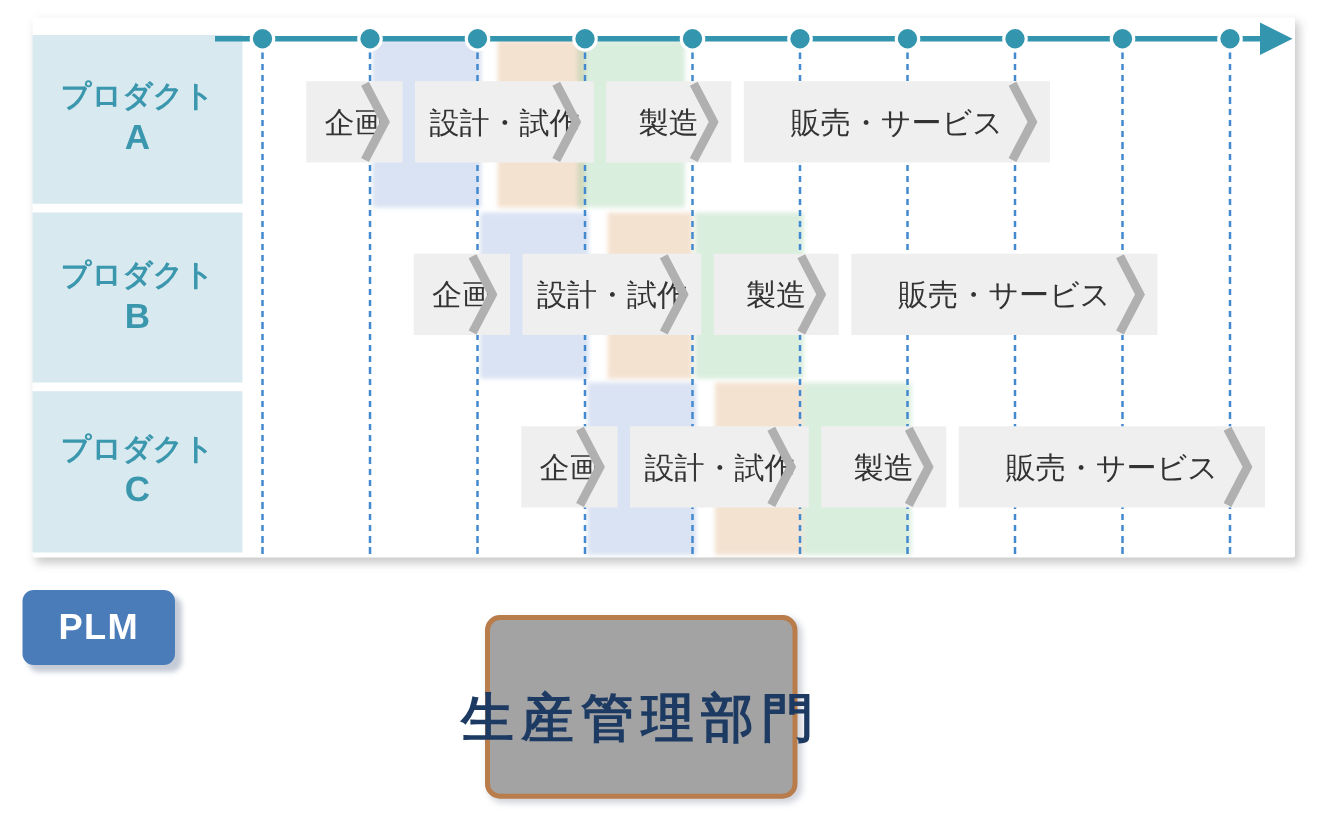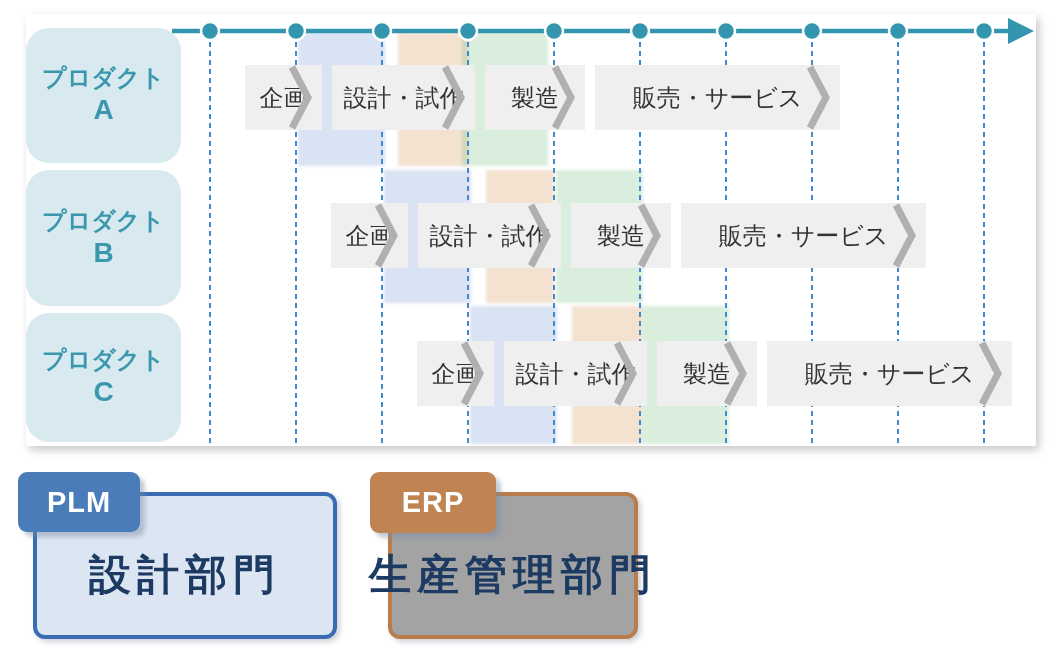--- a/index.html
+++ b/index.html
@@ -19,25 +19,24 @@
     position:absolute; z-index:2; width:2px;
     background:repeating-linear-gradient(to bottom,#4289cf 0 5px, transparent 5px 9px);
   }
   .stage{
     position:absolute; z-index:3; background:#efefef;
     display:flex; align-items:center; justify-content:center;
     font-size:24px; color:#333333; white-space:nowrap;margin-left:32px;
   }
   .sep{position:absolute; z-index:3; width:24px;}
   .plabel{
-    position:absolute; z-index:4; left:0; width:155px;
+    position:absolute; z-index:4; left:0; width:168px;
     background:#d8e9ef; color:#3b97ad; font-weight:bold;
     display:flex; flex-direction:column; align-items:center; justify-content:center;
     line-height:1.2;
-    border-radius:23px;
   }
   .pl1{font-size:24px;}
   .pl2{font-size:28px;}
   #tl-wrap{position:absolute; left:100px; top:0; z-index:5;}
   
   .dept{position:absolute;}
   .dept-main{
     position:absolute; top:20px; height:147px; box-sizing:border-box;
     border:4px solid; border-radius:12px;
     display:flex; align-items:center; justify-content:center;
@@ -158,29 +157,25 @@
           <circle cx="428" cy="17" r="9" fill="#3496ae" stroke="#ffffff" stroke-width="2.5"></circle>
           <circle cx="514" cy="17" r="9" fill="#3496ae" stroke="#ffffff" stroke-width="2.5"></circle>
           <circle cx="600" cy="17" r="9" fill="#3496ae" stroke="#ffffff" stroke-width="2.5"></circle>
           <circle cx="686" cy="17" r="9" fill="#3496ae" stroke="#ffffff" stroke-width="2.5"></circle>
           <circle cx="772" cy="17" r="9" fill="#3496ae" stroke="#ffffff" stroke-width="2.5"></circle>
           <circle cx="858" cy="17" r="9" fill="#3496ae" stroke="#ffffff" stroke-width="2.5"></circle>
         </svg></div>
     </div>
 
   <div class="dept" id="dept-plm">
-    <div class="dept-main">
-      <span class="dept-name">設計部門</span>
-    </div>
     <div class="dept-tab">PLM</div>
   </div>
 
   <div class="dept" id="dept-erp">
     <div class="dept-main">
       <span class="dept-name">生産管理部門</span>
     </div>
-    <div class="dept-tab">ERP</div>
   </div>
 
   <div class="dept" id="dept-mes">
   </div>
 
 </div>
 
 </body></html>

